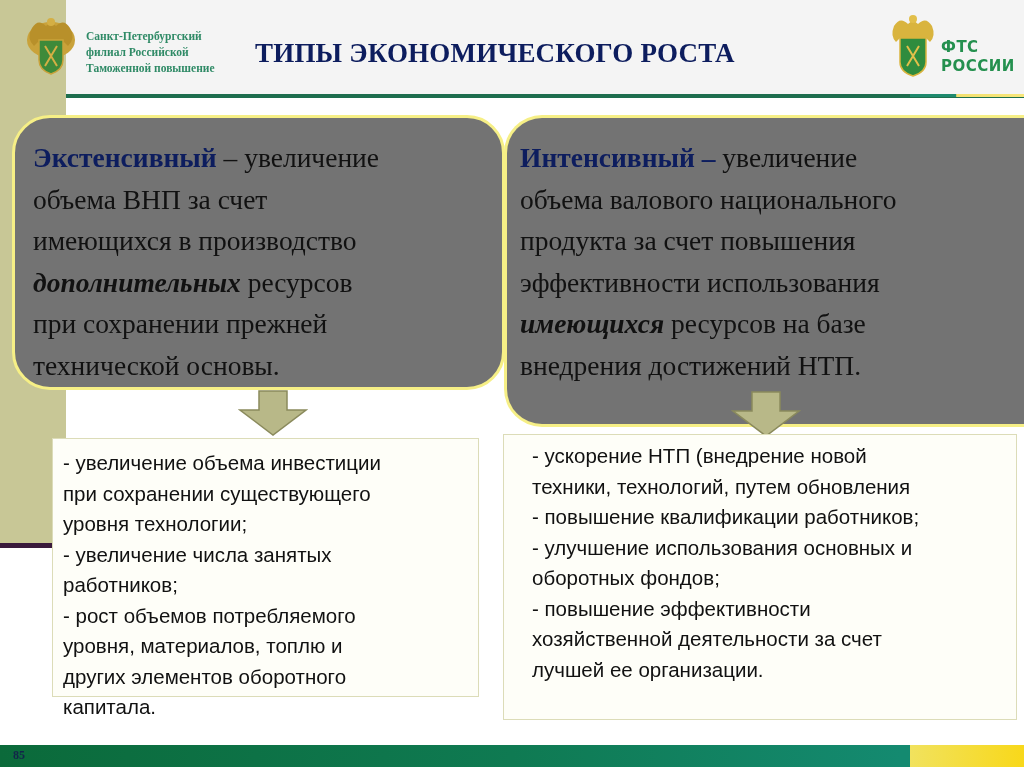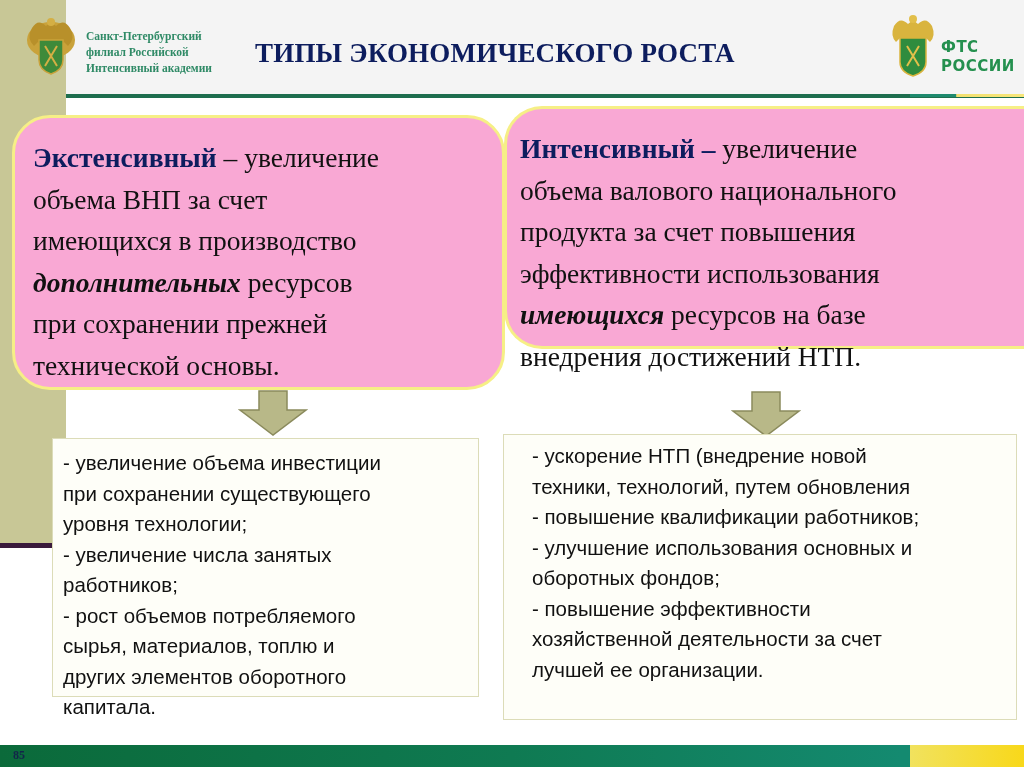--- a/index.html
+++ b/index.html
@@ -19,23 +19,23 @@
 
     .org-name { position: absolute; left: 86px; top: 28px; font-family: "Liberation Serif", serif;
       font-weight: bold; font-size: 11.5px; line-height: 16px; color: #2f8a66; }
 
     .page-title { position: absolute; left: 255px; top: 38px; font-family: "Liberation Serif", serif;
       font-weight: bold; font-size: 27px; color: #0d1d5e; letter-spacing: 0.2px; white-space: nowrap; }
 
     .fts-logo { position: absolute; left: 941px; top: 38px; font-family: "DejaVu Sans", sans-serif;
       font-weight: bold; font-size: 15px; line-height: 19px; color: #24904e; letter-spacing: 0.5px; }
 
-    .card { position: absolute; background: #f9a8d4; border: 3px solid #f6ef86; border-radius: 38px; }
+    .card { position: absolute; background: #737373; border: 3px solid #f6ef86; border-radius: 38px; }
     .card-left { left: 12px; top: 115px; width: 493px; height: 275px; }
-    .card-right { left: 504px; top: 106px; width: 520px; height: 243px; border-right: none; border-radius: 38px 0 0 38px; }
+    .card-right { left: 504px; top: 115px; width: 520px; height: 312px; border-right: none; border-radius: 38px 0 0 38px; }
     .card-text { position: absolute; font-family: "Liberation Serif", serif; font-size: 27.5px; line-height: 41.5px; color: #111111; white-space: nowrap; }
     .card-left .card-text { left: 18px; top: 19px; }
     .card-right .card-text { left: 13px; top: 19px; }
     .term { font-weight: bold; color: #0d1d5e; }
     .emph { font-weight: bold; font-style: italic; }
 
     .arrow { position: absolute; width: 70px; height: 46px; }
     .arrow-left { left: 238px; top: 390px; }
     .arrow-right { left: 731px; top: 391px; }
 
@@ -66,21 +66,21 @@
   <ellipse cx="27" cy="24" rx="24" ry="18" fill="#c9a23a"></ellipse>
   <path d="M8 12 Q14 2 22 10 L27 6 L32 10 Q40 2 46 12 Q52 22 44 30 L40 26 Q36 34 27 34 Q18 34 14 26 L10 30 Q2 22 8 12Z" fill="#b8902a"></path>
   <circle cx="27" cy="6" r="4" fill="#d4af44"></circle>
   <path d="M15 24 L39 24 L39 44 Q39 54 27 58 Q15 54 15 44Z" fill="#3e8a3a" stroke="#c9a23a" stroke-width="1.5"></path>
   <path d="M21 30 L33 50 M33 30 L21 50" stroke="#d4af44" stroke-width="2"></path>
 </svg>
 
 <div class="org-name">
   <div>Санкт-Петербургский</div>
   <div>филиал Российской</div>
-  <div>Интенсивный академии</div>
+  <div>Таможенной повышение</div>
 </div>
 
 <div class="page-title">ТИПЫ ЭКОНОМИЧЕСКОГО РОСТА</div>
 
 <svg class="emblem emblem-right" viewBox="0 0 46 66">
   <path d="M4 14 Q10 4 18 12 L23 8 L28 12 Q36 4 42 14 Q46 24 40 30 L36 26 Q32 32 23 32 Q14 32 10 26 L6 30 Q0 24 4 14Z" fill="#d9b43e"></path>
   <circle cx="23" cy="7" r="4" fill="#e2bf4a"></circle>
   <path d="M10 26 L36 26 L36 50 Q36 60 23 64 Q10 60 10 50Z" fill="#2f8c3e" stroke="#d9b43e" stroke-width="1.5"></path>
   <path d="M17 34 L29 54 M29 34 L17 54" stroke="#e2bf4a" stroke-width="2"></path>
 </svg>
@@ -120,21 +120,21 @@
 </svg>
 
 <div class="list-box list-box-left"></div>
 <div class="list-text list-left">
   <div>- увеличение объема инвестиции</div>
   <div>при сохранении существующего</div>
   <div>уровня технологии;</div>
   <div>- увеличение числа занятых</div>
   <div>работников;</div>
   <div>- рост объемов потребляемого</div>
-  <div>сырья, материалов, топлю и</div>
+  <div>уровня, материалов, топлю и</div>
   <div>других элементов оборотного</div>
   <div>капитала.</div>
 </div>
 
 <div class="list-box list-box-right"></div>
 <div class="list-text list-right">
   <div>- ускорение НТП (внедрение новой</div>
   <div>техники, технологий, путем обновления</div>
   <div>- повышение квалификации работников;</div>
   <div>- улучшение использования основных и</div>

